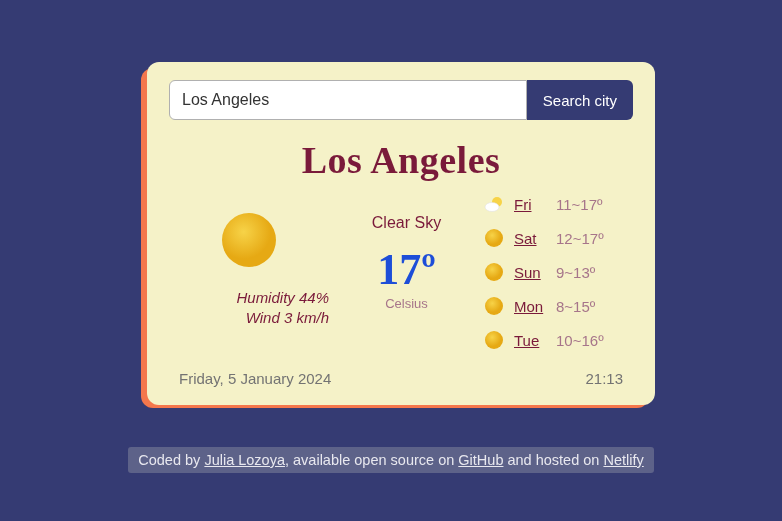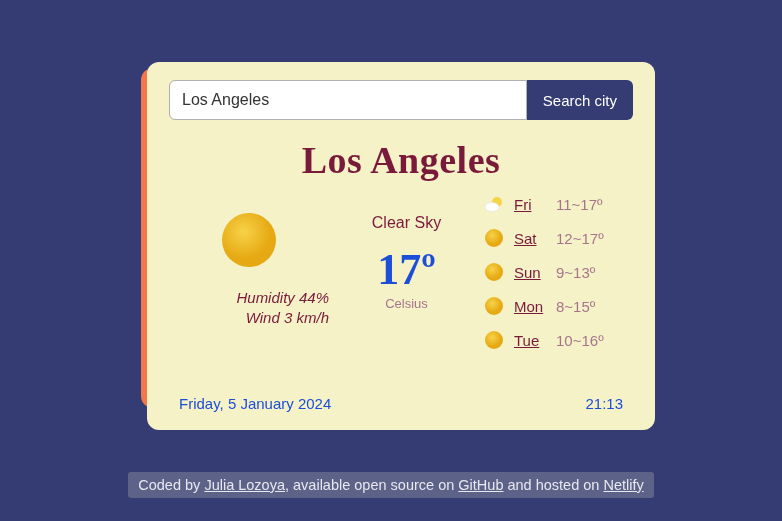--- a/index.html
+++ b/index.html
@@ -119,23 +119,23 @@
     gap: 10px;
     margin-bottom: 14px;
     font-size: 15px;
   }
   .fc-icon { width: 20px; height: 20px; flex-shrink: 0; }
   .fc-day { color: #7a1a3a; min-width: 32px; text-decoration: underline; }
   .fc-range { color: #a6758a; }
   .bottom-row {
     display: flex;
     justify-content: space-between;
-    color: #1d4ed8;
-    font-size: 15px;
-    margin-top: 31px;
+    color: #737373;
+    font-size: 15px;
+    margin-top: 6px;
     padding: 0 10px;
   }
   .footer {
     margin-top: 42px;
     background: #5d6289;
     color: #e8e8ef;
     padding: 5px 10px;
     border-radius: 3px;
     font-size: 14.5px;
   }

